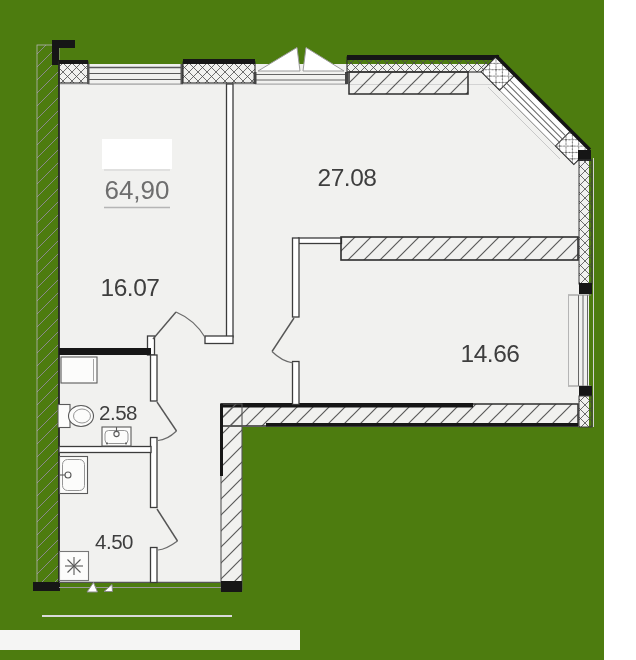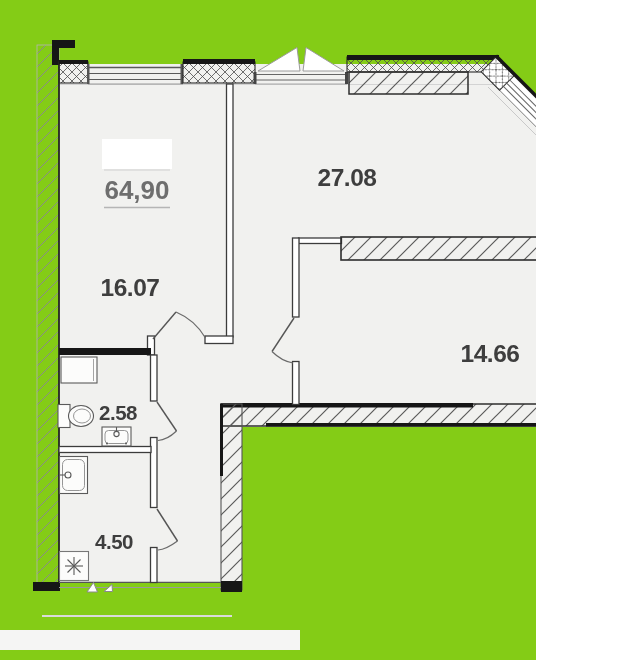--- a/index.html
+++ b/index.html
@@ -1,16 +1,16 @@
 <!DOCTYPE html>
 <html><head>
 <meta charset="utf-8">
 <style>
   html,body{margin:0;padding:0;background:#ffffff;}
-  .stage{position:relative;width:536px;height:660px;background:#84cc16;overflow:hidden;font-weight:bold;}
+  .stage{position:relative;width:604px;height:660px;background:#4d7c0f;overflow:hidden;}
   svg{display:block;}
   text{font-family:"Liberation Sans","DejaVu Sans",sans-serif;}
   .area-lg{font-size:24.5px;fill:#3e3e3e;letter-spacing:-0.5px;}
   .area-sm{font-size:20.5px;fill:#3e3e3e;letter-spacing:-0.5px;}
   .area-total{font-size:26px;fill:#6e6e6e;letter-spacing:0px;}
 </style>
 </head>
 <body>
 
 <div class="stage">

